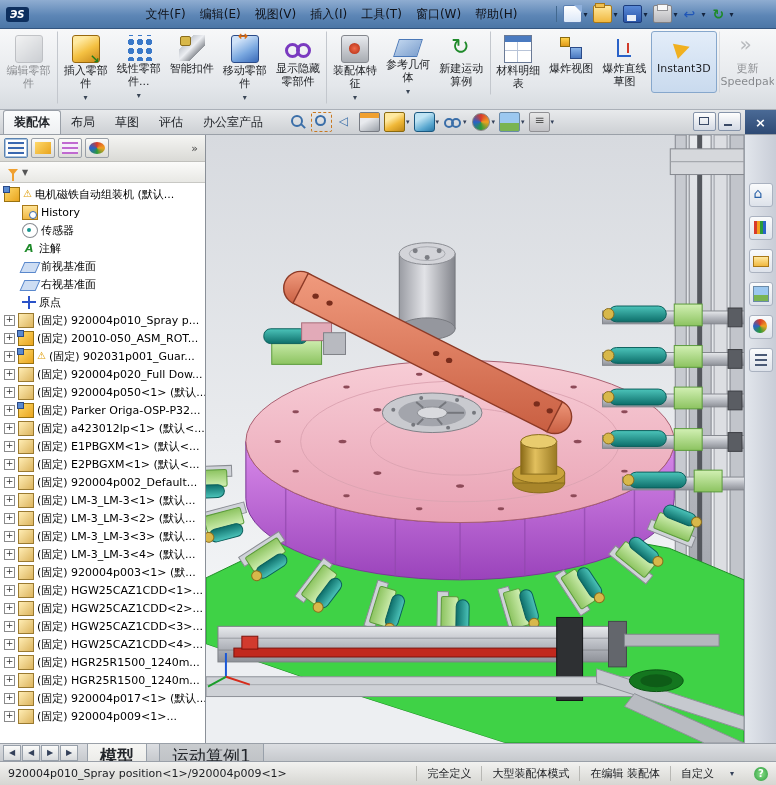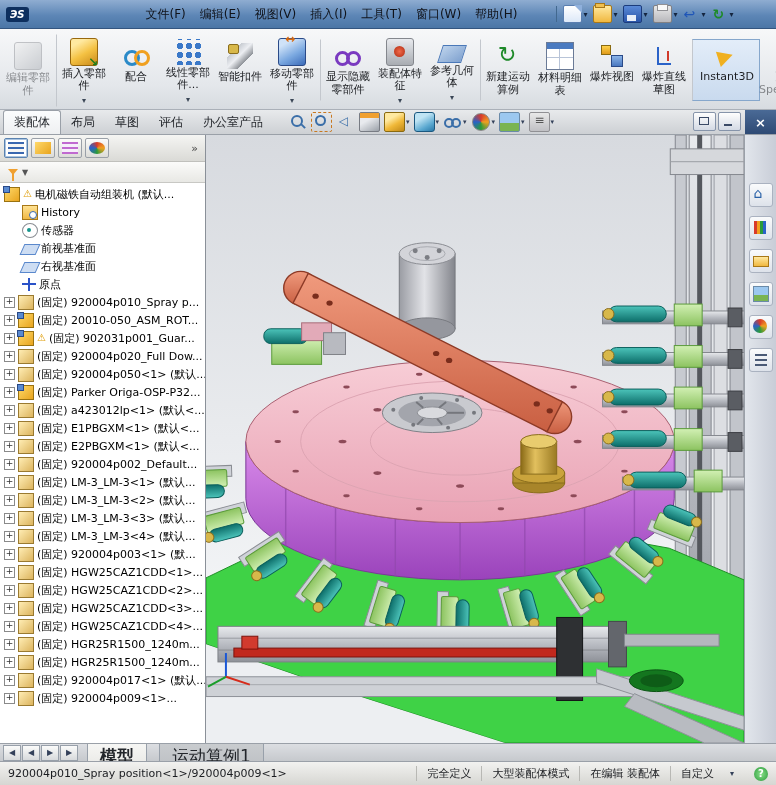--- a/index.html
+++ b/index.html
@@ -26,21 +26,21 @@
   .qi-open::before{content:"";position:absolute;left:1px;top:-3px;width:8px;height:3px;background:#f0c050;border:1px solid #a87818;}
   .qi-save{background:linear-gradient(#5a8ad8,#2a55a8);border:1px solid #1c3c7c;}
   .qi-save::after{content:"";position:absolute;left:3px;bottom:1px;width:9px;height:6px;background:#e8eef8;}
   .qi-print{background:linear-gradient(#e8e8e8,#b8b8bc);border:1px solid #808084;}
   .qi-print::before{content:"";position:absolute;left:3px;top:-2px;width:9px;height:5px;background:#f8f8f8;border:1px solid #909094;}
   .qi-undo::before{content:"↩";color:#1e55b8;font-size:14px;line-height:16px;position:absolute;left:1px;top:0;}
   .qi-rebuild::before{content:"↻";color:#1f8a2a;font-size:14px;line-height:16px;position:absolute;left:2px;top:0;font-weight:bold;}
   .qcaret{font-size:8px;color:#14253f;margin:0 3px 0 2px;font-weight:normal;}
 
   
-  .ribbon{height:78px;flex:0 0 78px;display:flex;align-items:center;padding:2px 2px 0 2px;
+  .ribbon{height:78px;flex:0 0 78px;display:flex;align-items:flex-start;padding:2px 2px 0 2px;
     background:linear-gradient(#f7f8f9,#e4e7eb 70%,#d7dbe0);border-bottom:1px solid #aab0b8;}
   .rbtn{display:flex;flex-direction:column;align-items:center;min-width:48px;max-width:64px;
     padding:1px 1px;border:1px solid transparent;border-radius:3px;cursor:default;}
   .rbtn.dis{opacity:.48;}
   .rbtn.act{background:linear-gradient(#e3edf9,#c9daee);border:1px solid #86a7cc;min-width:62px;}
   .rbtn:nth-child(2),.rbtn:nth-child(7),.rbtn:nth-child(10),.rbtn:nth-child(14){
     border-left:1px solid #c3c7cd;border-radius:0;margin-left:2px;padding-left:3px;}
   .rlabel{font-size:11px;line-height:1.18;text-align:center;width:54px;height:28px;overflow:hidden;color:#1c1e22;}
   .rcaret{display:none;font-size:8px;color:#3a4656;}
   .rcaret.caret{display:block;}
@@ -73,21 +73,21 @@
   .ri-i3d::before{content:"";position:absolute;left:4px;top:6px;border-left:15px solid #f0b020;
     border-top:8px solid transparent;border-bottom:8px solid transparent;transform:rotate(-18deg);}
   .ri-speedpak::before{content:"»";font-size:20px;color:#7a7e84;position:absolute;left:5px;top:-3px;}
 
   
   .tabrow{height:24px;flex:0 0 24px;display:flex;align-items:flex-end;
     background:linear-gradient(#e8eaec,#cdd0d4);border-bottom:1px solid #9aa0a8;}
   .doctabs{display:flex;align-items:flex-end;padding-left:3px;}
   .dtab{padding:3px 10px 3px;font-size:12px;color:#23262b;white-space:nowrap;cursor:default;}
   .dtab.act{background:linear-gradient(#fbfcfd,#eef0f2);border:1px solid #9aa0a8;border-bottom:none;
-    border-radius:3px 3px 0 0;font-weight:normal;}
+    border-radius:3px 3px 0 0;font-weight:bold;}
   .viewtools{display:flex;align-items:center;margin-left:14px;gap:2px;height:24px;}
   .vt{display:flex;align-items:center;padding:0 1px;cursor:default;}
   .vi{width:19px;height:18px;position:relative;border-radius:2px;display:inline-block;}
   .vi-zoomfit::before{content:"";position:absolute;left:3px;top:2px;width:8px;height:8px;border:2px solid #3a6ea8;border-radius:50%;}
   .vi-zoomfit::after{content:"";position:absolute;left:12px;top:12px;width:6px;height:2px;background:#3a6ea8;transform:rotate(45deg);}
   .vi-zoomarea{border:1px dashed #c87820;}
   .vi-zoomarea::before{content:"";position:absolute;left:3px;top:2px;width:7px;height:7px;border:2px solid #3a6ea8;border-radius:50%;}
   .vi-prev::before{content:"◁";color:#3a6ea8;font-size:12px;position:absolute;left:3px;top:1px;}
   .vi-section{background:linear-gradient(150deg,#e8eaee 40%,#9aa0a8);border:1px solid #787c84;}
   .vi-section::after{content:"";position:absolute;left:0;top:0;width:100%;height:5px;background:#f0a030;}
@@ -243,25 +243,20 @@
       <span class="ri ri-edit"></span>
       <span class="rlabel">编辑零部件</span>
 
     </div>
       <div class="rbtn">
       <span class="ri ri-insert"></span>
       <span class="rlabel">插入零部件</span>
       <b class="rcaret caret">▾</b>
     </div>
       <div class="rbtn">
-      <span class="ri ri-mate"></span>
-      <span class="rlabel">配合</span>
-
-    </div>
-      <div class="rbtn">
       <span class="ri ri-pattern"></span>
       <span class="rlabel">线性零部件...</span>
       <b class="rcaret caret">▾</b>
     </div>
       <div class="rbtn">
       <span class="ri ri-fasteners"></span>
       <span class="rlabel">智能扣件</span>
 
     </div>
       <div class="rbtn">
@@ -408,20 +403,26 @@
 
           <i class="ti ic-hist"></i>
 
           <span class="tlabel">History</span>
         </div>
           <div class="trow child">
 
           <i class="ti ic-sens"></i>
 
           <span class="tlabel">传感器</span>
+        </div>
+          <div class="trow child">
+
+          <i class="ti ic-note"></i>
+
+          <span class="tlabel">注解</span>
         </div>
           <div class="trow child">
 
           <i class="ti ic-plane"></i>
 
           <span class="tlabel">前视基准面</span>
         </div>
           <div class="trow child">
 
           <i class="ti ic-plane"></i>

